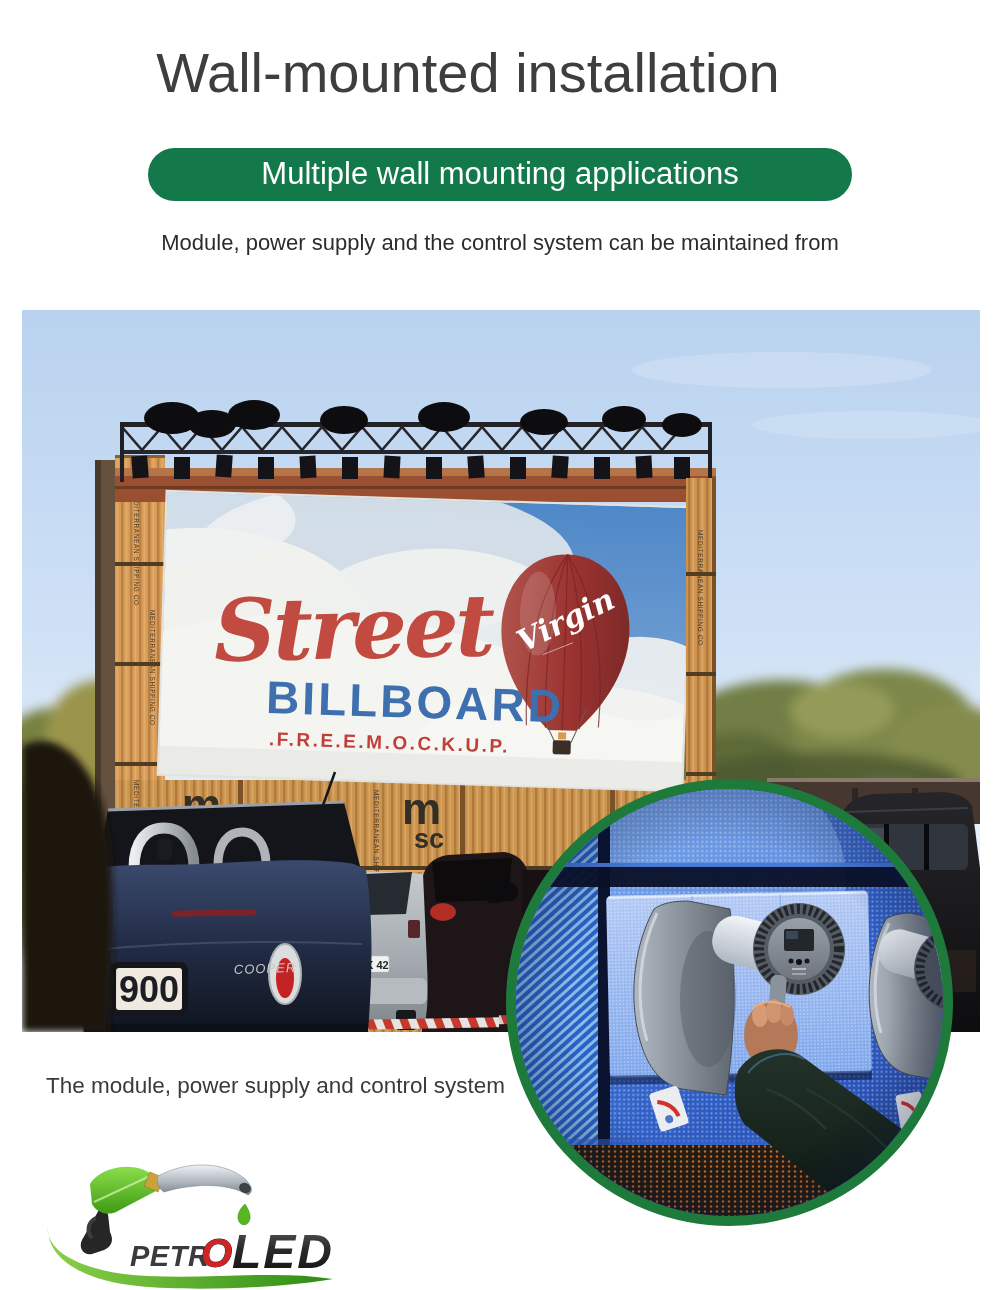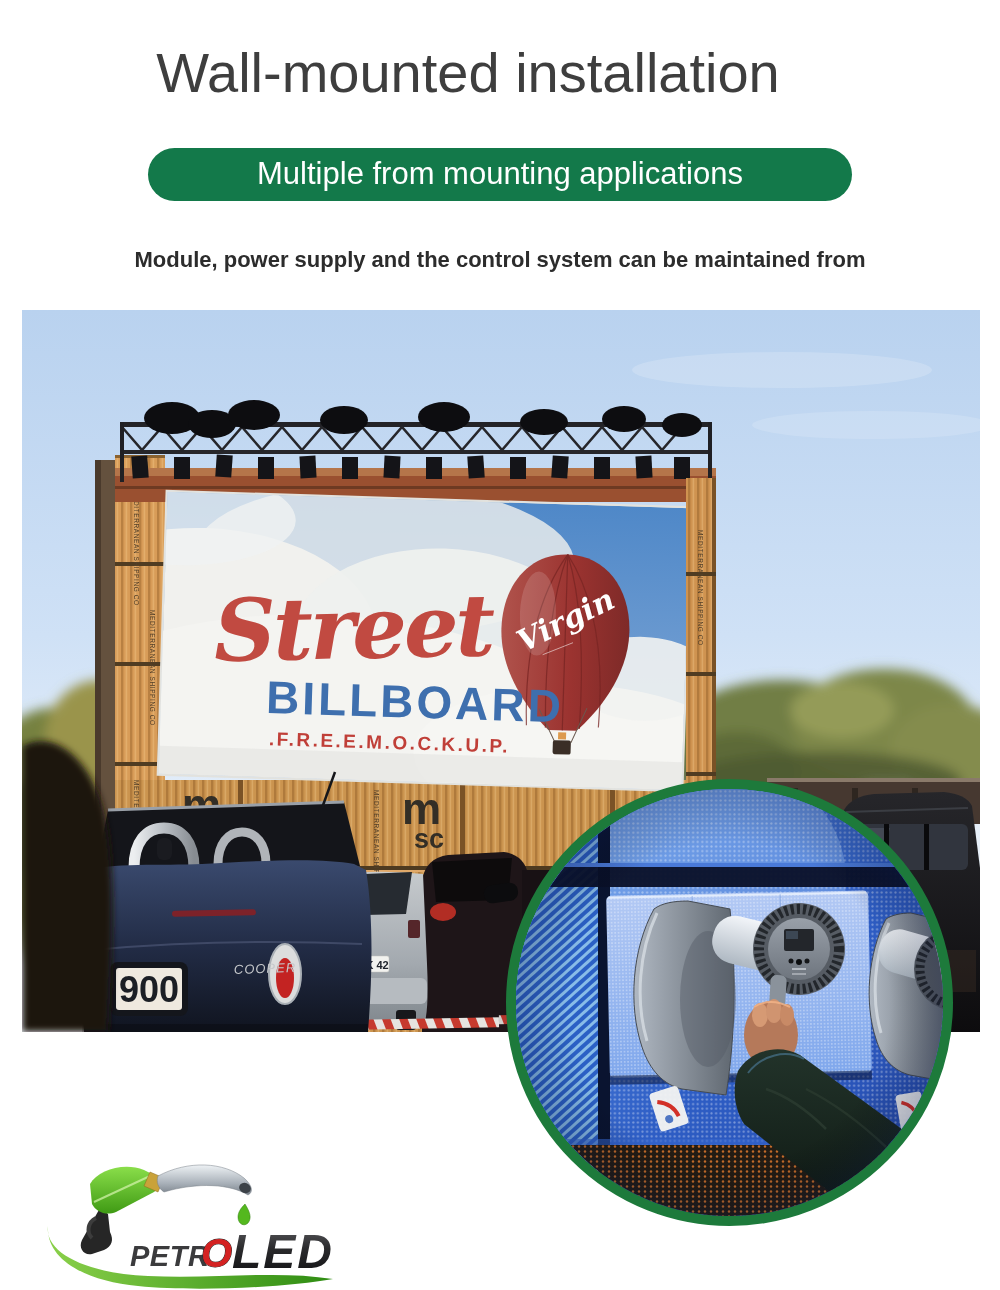--- a/index.html
+++ b/index.html
@@ -3,39 +3,39 @@
 <meta charset="utf-8">
 <style>
   html,body{margin:0;padding:0;background:#fff;}
   body{width:1000px;height:1290px;position:relative;overflow:hidden;
        font-family:"Liberation Sans",sans-serif;}
   .page-title{position:absolute;top:40px;left:0;width:936px;text-align:center;
        font-size:56px;font-weight:400;color:#3e3e3e;letter-spacing:0;}
   .banner-pill{position:absolute;top:148px;left:148px;width:704px;height:53px;
        background:#13794A;border-radius:27px;color:#fff;font-size:31px;
        text-align:center;line-height:52px;font-weight:400;}
-  .subtitle{position:absolute;top:245px;left:0;width:1000px;text-align:center;
-       font-size:22px;color:#2c2c2c;line-height:30px;font-weight:bold;}
+  .subtitle{position:absolute;top:228px;left:0;width:1000px;text-align:center;
+       font-size:22px;color:#2c2c2c;line-height:30px;}
   .hero{position:absolute;left:22px;top:310px;width:958px;height:722px;}
   .hero svg{display:block;width:958px;height:722px;}
   .inset{position:absolute;left:506px;top:779px;width:447px;height:447px;
        box-sizing:border-box;border:10px solid #1D7A3B;border-radius:50%;
        overflow:hidden;background:#2B57B8;}
   .inset svg{display:block;width:427px;height:427px;}
   .caption{position:absolute;top:1070px;left:25px;width:480px;text-align:right;
        font-size:22.5px;color:#3a3a3a;line-height:31px;}
   .brand{position:absolute;left:38px;top:1148px;width:300px;height:142px;}
   .brand svg{display:block;width:300px;height:142px;}
   text{user-select:none;}
 </style>
 </head>
 <body>
 
 <div class="page-title">Wall-mounted installation</div>
-<div class="banner-pill">Multiple from mounting applications</div>
+<div class="banner-pill">Multiple wall mounting applications</div>
 <div class="subtitle">
   <div>Module, power supply and the control system can be maintained from</div>
 </div>
 
 <div class="hero">
 <svg viewBox="0 0 958 722" preserveAspectRatio="none">
   <defs>
     <linearGradient id="skyG" x1="0" y1="0" x2="0" y2="1">
       <stop offset="0" stop-color="#b9d2ef"></stop>
           <stop offset="0.45" stop-color="#cfe1f6"></stop>
@@ -457,20 +457,21 @@
   <g transform="rotate(-10 395 322)">
     <rect x="382" y="304" width="26" height="36" rx="4" fill="#f0f0ee" opacity="0.95"></rect>
     <path d="M387,312 q12,5 14,18" stroke="#d23028" stroke-width="3.5" fill="none"></path>
   </g>
 
   <rect width="427" height="427" fill="url(#vig)"></rect>
 </svg>
 </div>
 
 <div class="caption">
+  <div>The module, power supply and control system</div>
 </div>
 
 <div class="brand">
 <svg viewBox="0 0 300 142">
   <defs>
     <linearGradient id="greenG" x1="0" y1="0" x2="0" y2="1">
       <stop offset="0" stop-color="#8ade4a"></stop>
           <stop offset="1" stop-color="#3f9a14"></stop>
     </linearGradient>
     <linearGradient id="metalG" x1="0" y1="0" x2="0" y2="1">

